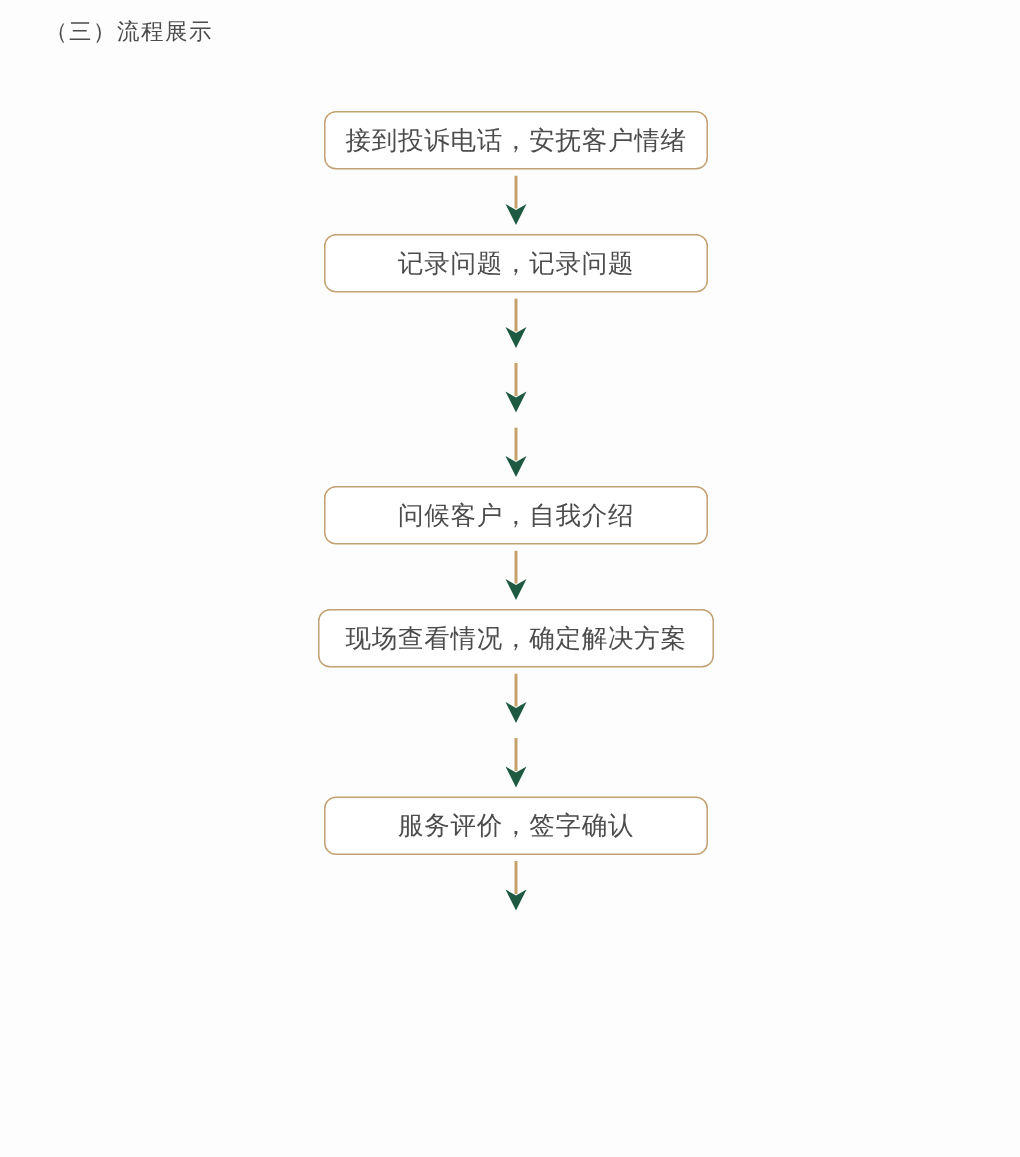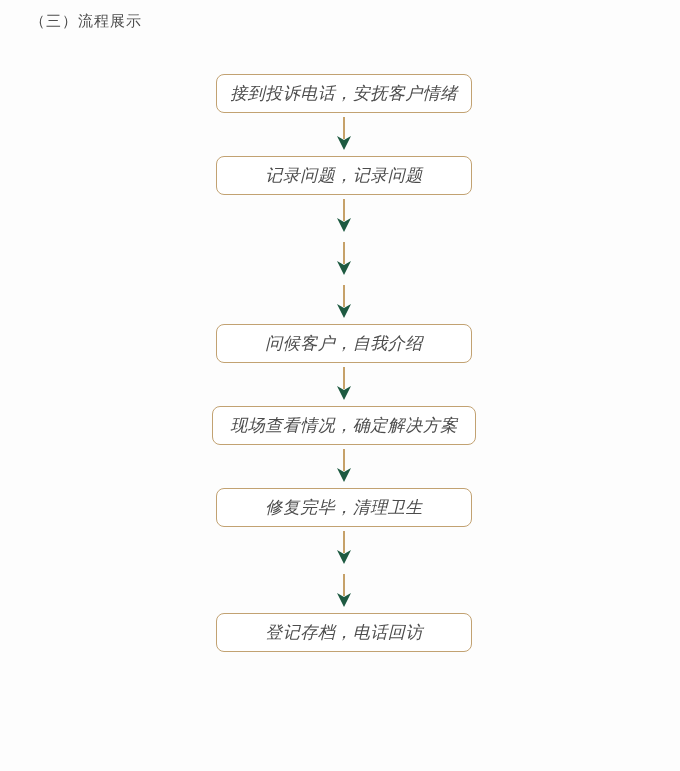--- a/index.html
+++ b/index.html
@@ -41,21 +41,20 @@
     background:var(--box-bg);
     border:1.5px solid var(--box-border);
     border-radius:8px;
     display:flex;
     align-items:center;
     justify-content:center;
     font-size:17px;
     color:var(--box-text);
     letter-spacing:0.5px;
     white-space:nowrap;
-    font-style:italic;
   }
   .box.wide{width:264px;text-align:right;}
   .arrow{
     display:block;
     margin:4px 0 5px 0;
   }
   .arrow line{stroke:var(--arrow-stem);stroke-width:2;}
   .arrow polygon{fill:var(--arrow-head);}
 </style>
 </head>
@@ -100,29 +99,28 @@
       <polygon points="4,19 11,23 18,19 11,33"></polygon>
     </svg>
 
     <div class="box wide">现场查看情况，确定解决方案</div>
 
     <svg class="arrow" width="22" height="34" viewBox="0 0 22 34">
       <line x1="11" y1="0" x2="11" y2="22"></line>
       <polygon points="4,19 11,23 18,19 11,33"></polygon>
     </svg>
 
-    <div class="box">修复完毕，清理卫生</div>
+
+    <svg class="arrow" width="22" height="34" viewBox="0 0 22 34">
+      <line x1="11" y1="0" x2="11" y2="22"></line>
+      <polygon points="4,19 11,23 18,19 11,33"></polygon>
+    </svg>
+
+    <div class="box">服务评价，签字确认</div>
 
     <svg class="arrow" width="22" height="34" viewBox="0 0 22 34">
       <line x1="11" y1="0" x2="11" y2="22"></line>
       <polygon points="4,19 11,23 18,19 11,33"></polygon>
     </svg>
 
 
-    <svg class="arrow" width="22" height="34" viewBox="0 0 22 34">
-      <line x1="11" y1="0" x2="11" y2="22"></line>
-      <polygon points="4,19 11,23 18,19 11,33"></polygon>
-    </svg>
-
-    <div class="box">登记存档，电话回访</div>
-
   </div>
 </div>
 
 </body></html>

